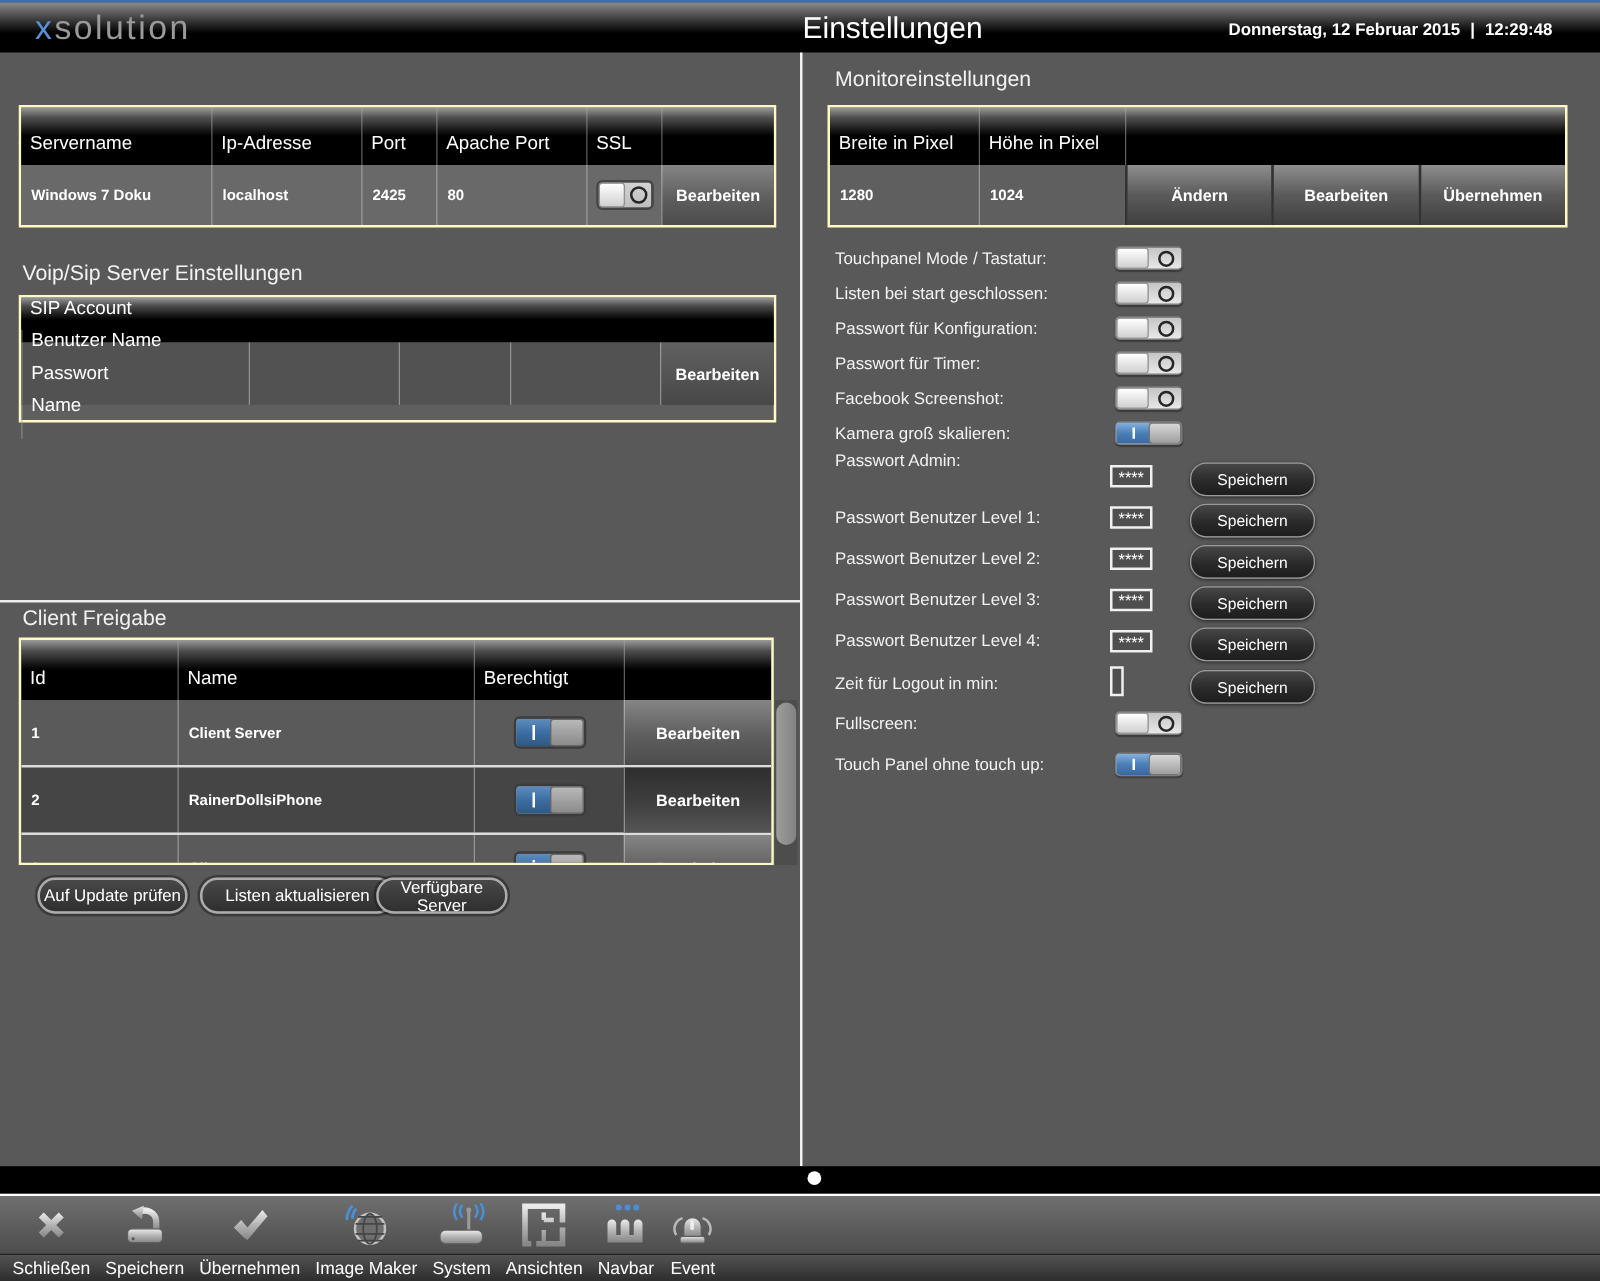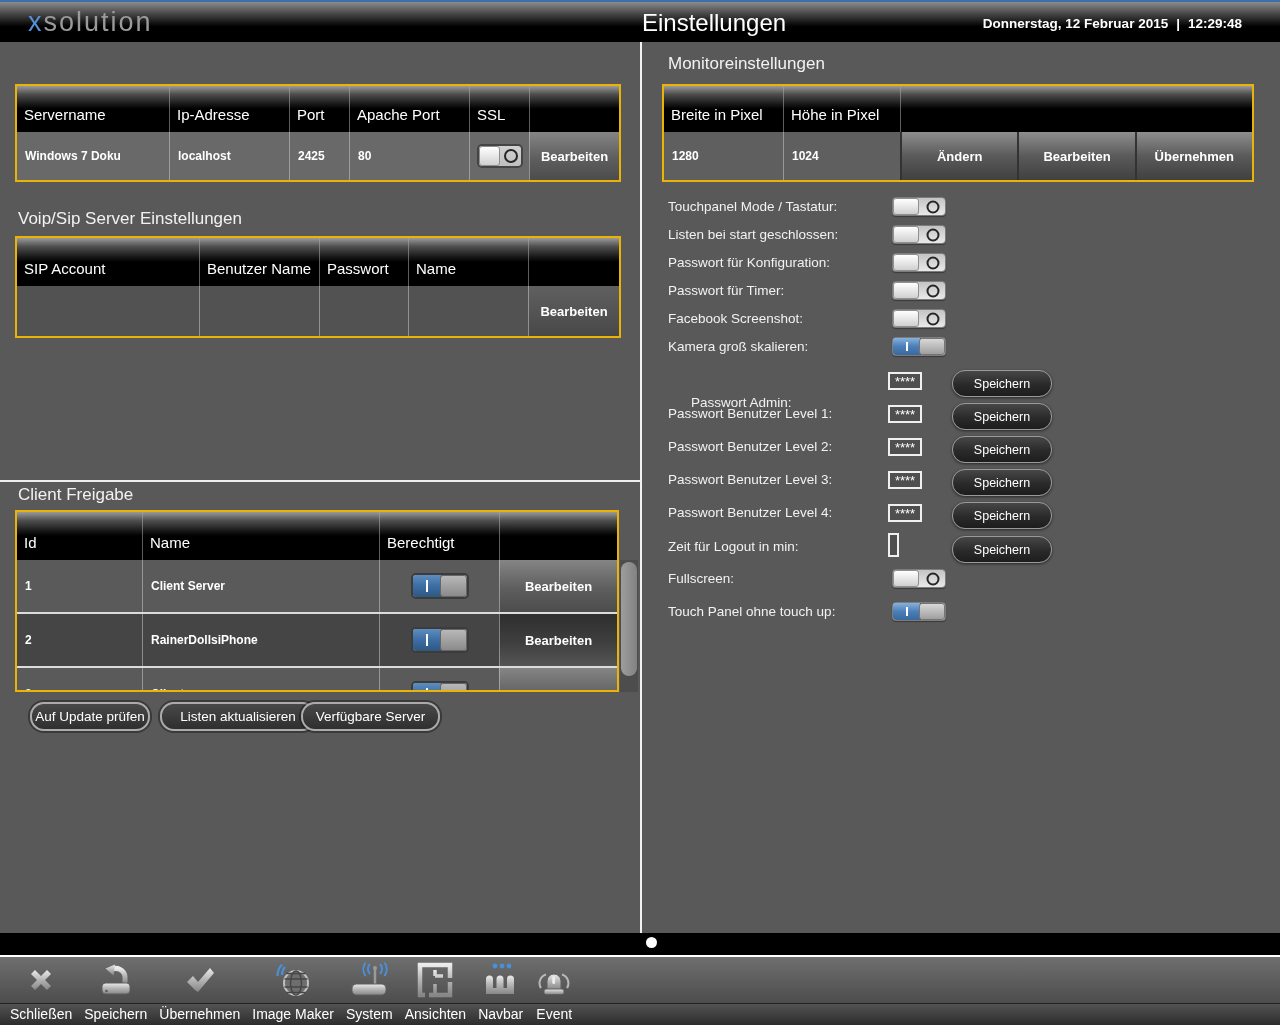--- a/index.html
+++ b/index.html
@@ -15,36 +15,36 @@
   .app-title{position:absolute;left:642px;top:7px;font-size:24px;color:#fff;font-weight:400;}
   .datetime{position:absolute;right:34px;top:14px;font-size:13.5px;font-weight:bold;color:#fff;}
   .datetime span{margin:0 4px;}
 
   
   .divider-v{position:absolute;left:640px;top:42px;width:2px;height:891px;background:#f2f2f2;}
   .hr-line{position:absolute;left:0;top:480px;width:641px;height:2px;background:#ededed;}
   .section-title{position:absolute;color:#f2f2f2;font-size:17px;font-weight:400;}
 
   
-  .dtable{position:absolute;border:2px solid #eab308;box-sizing:border-box;background:#5f5f5f;}
+  .dtable{position:absolute;border:2px solid #fef9c3;box-sizing:border-box;background:#5f5f5f;}
   .thead{display:flex;height:46px;
          background:linear-gradient(180deg,#9a9a9a 0%,#4e4e4e 18%,#161616 40%,#000 50%,#000 100%);}
   .th{box-sizing:border-box;color:#fff;font-size:15px;padding:0 0 9px 7px;display:flex;align-items:flex-end;
       border-left:1px solid rgba(170,170,170,.55);}
   .th:first-child{border-left:none;}
   .trow{display:flex;}
   .td{box-sizing:border-box;color:#fff;font-size:12px;font-weight:bold;display:flex;align-items:center;
       padding-left:8px;border-left:1px solid rgba(210,210,210,.5);}
   .td:first-child{border-left:none;}
   .td.action{justify-content:center;padding-left:0;font-weight:bold;font-size:13px;cursor:pointer;
       background:linear-gradient(180deg,#858585 0%,#5e5e5e 55%,#4c4c4c 100%);}
   .td.action.pressed{background:linear-gradient(180deg,#2e2e2e 0%,#3f3f3f 55%,#555 100%);}
 
   #server-table .trow{height:48px;background:#696969;}
-  #voip-table .thead{height:48px;}
+  #voip-table .thead{height:36px;flex-direction:column;}
   #voip-table .trow{height:50px;background:#525252;}
   #client-table{overflow:hidden;}
   #client-table .thead{height:48px;}
   #client-table .trow{height:52px;}
   #client-table .trow + .trow{border-top:2px solid #dcdcdc;}
   .row-light{background:#5a5a5a;}
   .row-dark{background:#454545;}
 
   
   .scrollbar{position:absolute;left:620px;top:560px;width:18px;height:132px;background:#4d4d4d;}
@@ -232,21 +232,21 @@
       </div>
       <div class="td action" style="flex:1;">Bearbeiten</div>
     </div>
   </div>
   <div class="scrollbar">
     <div class="scroll-thumb"></div>
   </div>
 
   <div class="pill" style="left:30px;top:702px;width:120px;">Auf Update prüfen</div>
   <div class="pill" style="left:160px;top:702px;width:156px;">Listen aktualisieren</div>
-  <div class="pill" style="left:301px;top:702px;width:139px;text-align:center;">Verfügbare Server</div>
+  <div class="pill" style="left:301px;top:702px;width:105px;text-align:center;">Verfügbare Server</div>
 
   <div class="section-title" style="left:668px;top:54px;">Monitoreinstellungen</div>
   <div class="dtable" id="monitor-table" style="left:662px;top:84px;width:592px;height:98px;">
     <div class="thead">
       <div class="th" style="width:119px;">Breite in Pixel</div>
       <div class="th" style="width:117px;">Höhe in Pixel</div>
       <div class="th" style="flex:1;"></div>
     </div>
     <div class="trow" style="height:48px;background:#5f5f5f;">
       <div class="td" style="width:119px;">1280</div>
@@ -288,21 +288,21 @@
     </span>
 
   <div class="set-label" style="top:339px;">Kamera groß skalieren:</div>
   <span class="toggle sm on" style="position:absolute;left:892px;top:337px;">
     <span class="blue">
         <span class="bar"></span>
       </span>
       <span class="knob"></span>
     </span>
 
-  <div class="set-label" style="top:395px;margin-left:23px;">Passwort Admin:</div>
+  <div class="set-label" style="top:361px;">Passwort Admin:</div>
   <input class="pwd-input" style="top: 372px;" value="****">
   <div class="btn-save" style="top:370px;">Speichern</div>
 
   <div class="set-label" style="top:406px;">Passwort Benutzer Level 1:</div>
   <input class="pwd-input" style="top: 405px;" value="****">
   <div class="btn-save" style="top:403px;">Speichern</div>
 
   <div class="set-label" style="top:439px;">Passwort Benutzer Level 2:</div>
   <input class="pwd-input" style="top: 438px;" value="****">
   <div class="btn-save" style="top:436px;">Speichern</div>

